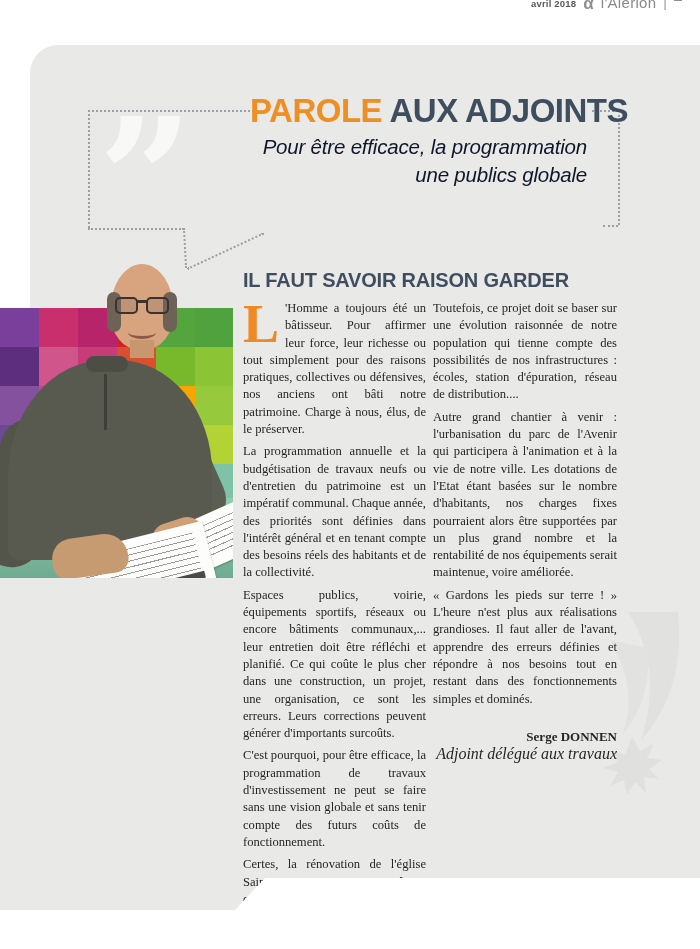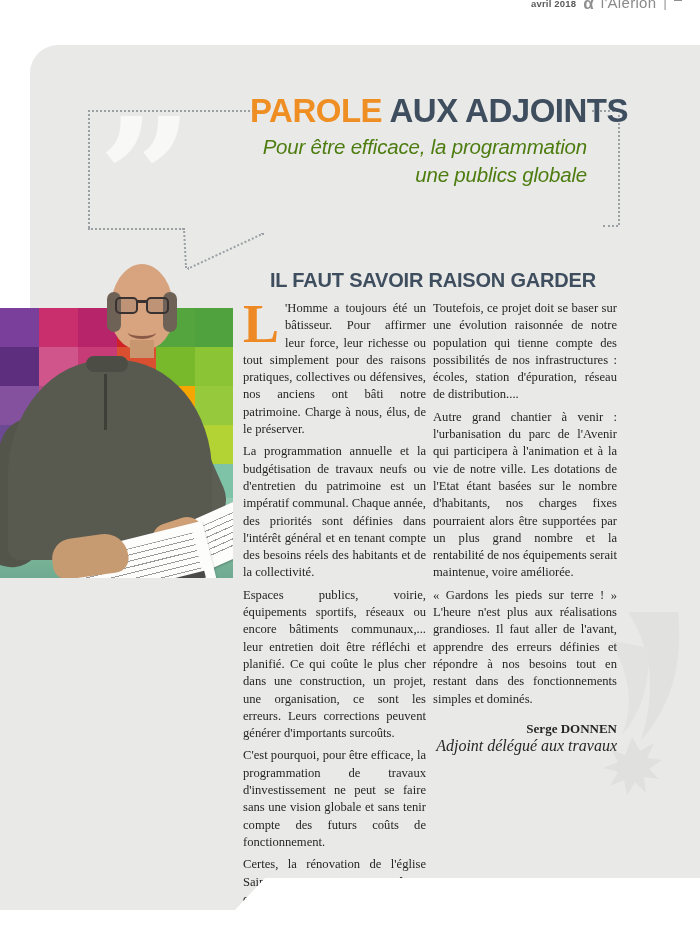--- a/index.html
+++ b/index.html
@@ -43,44 +43,44 @@
   
   .title{
     position:absolute;left:250px;top:92px;width:345px;z-index:3;
     font-family:"Liberation Sans",sans-serif;font-weight:bold;
     font-size:33px;letter-spacing:-.5px;text-align:right;white-space:nowrap;
     color:#3f4e5e;
   }
   .title .hl{color:#ef8e22;}
   .pullquote{
     position:absolute;left:240px;top:133px;width:347px;z-index:3;
-    font-style:italic;font-size:20.5px;line-height:28px;color:#4d7c0f;
+    font-style:italic;font-size:20.5px;line-height:28px;color:#0f172a;
     text-align:right;letter-spacing:-.2px;
   }
 
   
   .section-heading{
     position:absolute;left:243px;top:269px;z-index:3;
-    font-weight:bold;font-size:20px;letter-spacing:-.2px;color:#3f4e5e;white-space:nowrap;margin-left:27px;
+    font-weight:bold;font-size:20px;letter-spacing:-.2px;color:#3f4e5e;white-space:nowrap;
   }
 
   
   .col{
     position:absolute;top:300px;z-index:3;
     font-family:"Liberation Serif",serif;font-size:12.6px;line-height:17.3px;
     color:#262626;text-align:justify;
   }
   .col1{left:243px;width:183px;}
   .col2{left:433px;width:184px;}
   .col p{margin:0 0 5px 0;}
   .dropcap{
     float:left;font-family:"Liberation Serif",serif;font-weight:bold;
     font-size:54px;line-height:42px;color:#ee8a25;margin:3px 6px 0 0;
   }
-  .signature{margin-top:12px;text-align:right;}
+  .signature{margin-top:20px;text-align:right;}
   .sig-name{font-weight:bold;font-size:13px;}
   .sig-role{font-style:italic;font-size:16px;}
 
   
   .photo{position:absolute;left:0;top:268px;width:233px;height:310px;z-index:4;}
   .photo-clip{position:absolute;left:0;top:40px;width:233px;height:270px;overflow:hidden;}
   .mosaic{position:absolute;left:0;top:0;width:234px;height:195px;
     display:grid;grid-template-columns:repeat(6,39px);grid-template-rows:repeat(5,39px);}
   .desk{position:absolute;left:0;top:190px;width:233px;height:80px;
     background:linear-gradient(#93cab2,#6fab90);}

